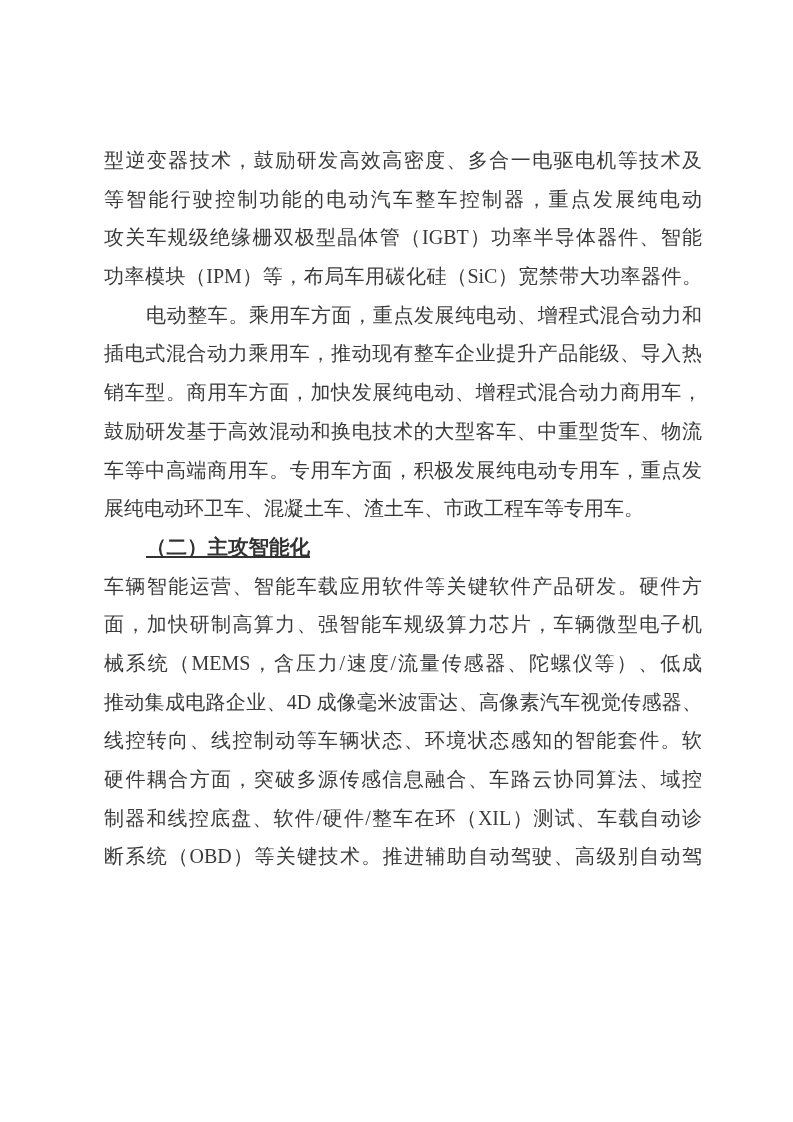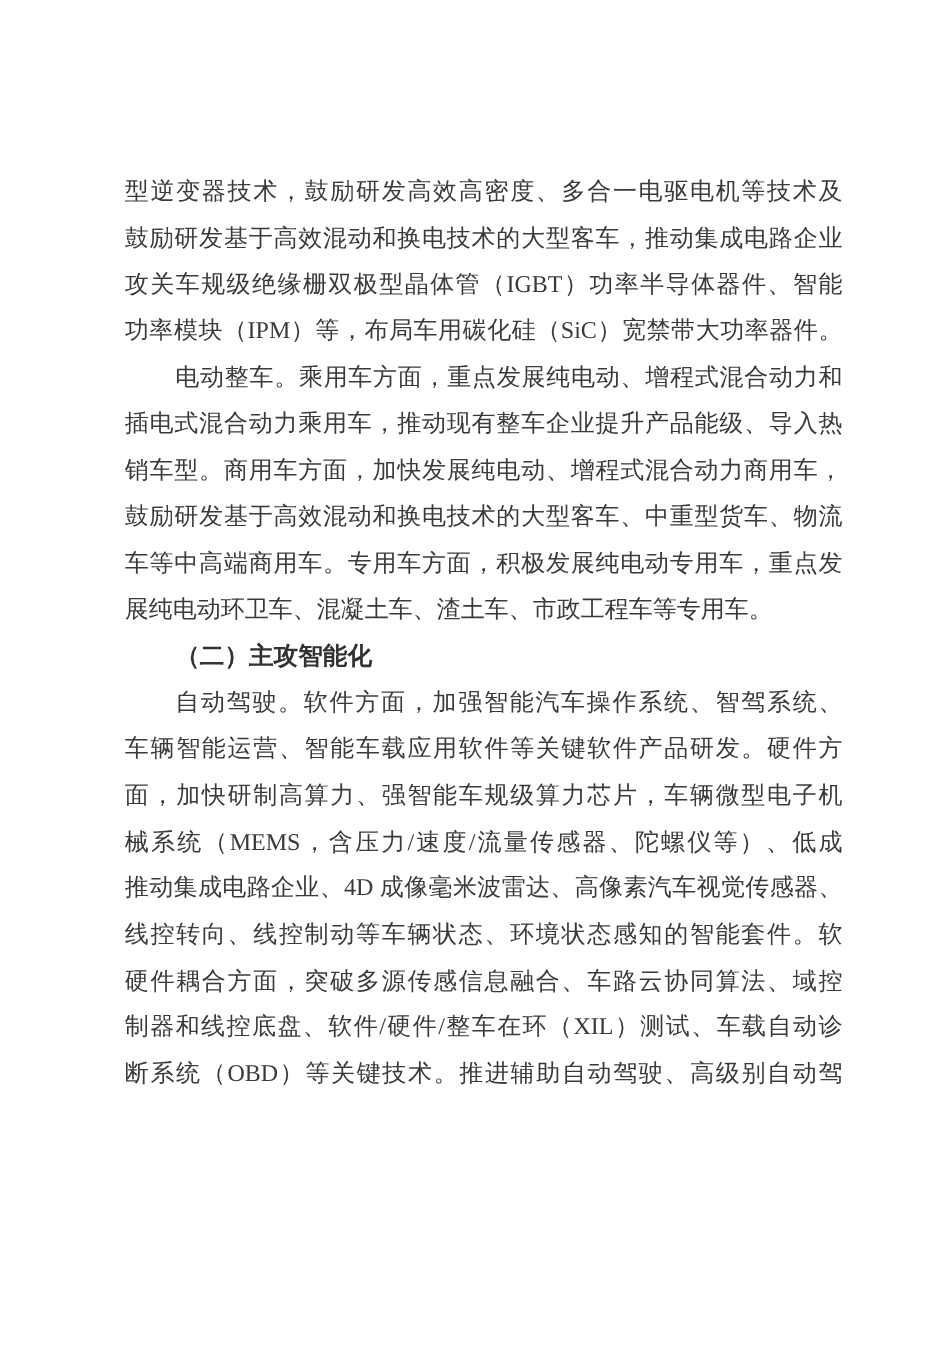--- a/index.html
+++ b/index.html
@@ -28,20 +28,21 @@
   }
   .line.stretch {
     text-align-last: justify;
     text-justify: inter-character;
   }
   .line.indent { text-indent: 42px; }
   .line.heading {
     font-weight: bold;
     font-size: 20.5px;
     color: #323232;
+    text-decoration: underline;
   }
   .page-number {
     position: absolute;
     left: 104px;
     top: 1018px;
     width: 598px;
     text-align: right;
     font-size: 19px;
     color: #3c3c3c;
     word-spacing: 7px;
@@ -64,31 +65,30 @@
     white-space: nowrap;
   }
 </style>
 </head>
 <body>
 
 <div class="page">
 
   <div class="text-block" style="color: rgb(58, 58, 58);">
       <div class="line stretch">型逆变器技术，鼓励研发高效高密度、多合一电驱电机等技术及</div>
-      <div class="line stretch">鼓励研发基于高效混动和换电技术的大型客车，推动集成电路企业</div>
+      <div class="line stretch">等智能行驶控制功能的电动汽车整车控制器，重点发展纯电动</div>
       <div class="line stretch">攻关车规级绝缘栅双极型晶体管（IGBT）功率半导体器件、智能</div>
       <div class="line stretch">功率模块（IPM）等，布局车用碳化硅（SiC）宽禁带大功率器件。</div>
       <div class="line stretch indent">电动整车。乘用车方面，重点发展纯电动、增程式混合动力和</div>
       <div class="line stretch">插电式混合动力乘用车，推动现有整车企业提升产品能级、导入热</div>
       <div class="line stretch">销车型。商用车方面，加快发展纯电动、增程式混合动力商用车，</div>
       <div class="line stretch">鼓励研发基于高效混动和换电技术的大型客车、中重型货车、物流</div>
       <div class="line stretch">车等中高端商用车。专用车方面，积极发展纯电动专用车，重点发</div>
       <div class="line">展纯电动环卫车、混凝土车、渣土车、市政工程车等专用车。</div>
       <div class="line indent heading">（二）主攻智能化</div>
-      <div class="line stretch indent">自动驾驶。软件方面，加强智能汽车操作系统、智驾系统、</div>
       <div class="line stretch">车辆智能运营、智能车载应用软件等关键软件产品研发。硬件方</div>
       <div class="line stretch">面，加快研制高算力、强智能车规级算力芯片，车辆微型电子机</div>
       <div class="line stretch">械系统（MEMS，含压力/速度/流量传感器、陀螺仪等）、低成</div>
       <div class="line stretch">推动集成电路企业、4D 成像毫米波雷达、高像素汽车视觉传感器、</div>
       <div class="line stretch">线控转向、线控制动等车辆状态、环境状态感知的智能套件。软</div>
       <div class="line stretch">硬件耦合方面，突破多源传感信息融合、车路云协同算法、域控</div>
       <div class="line stretch">制器和线控底盘、软件/硬件/整车在环（XIL）测试、车载自动诊</div>
       <div class="line stretch">断系统（OBD）等关键技术。推进辅助自动驾驶、高级别自动驾</div>
     </div>
 

